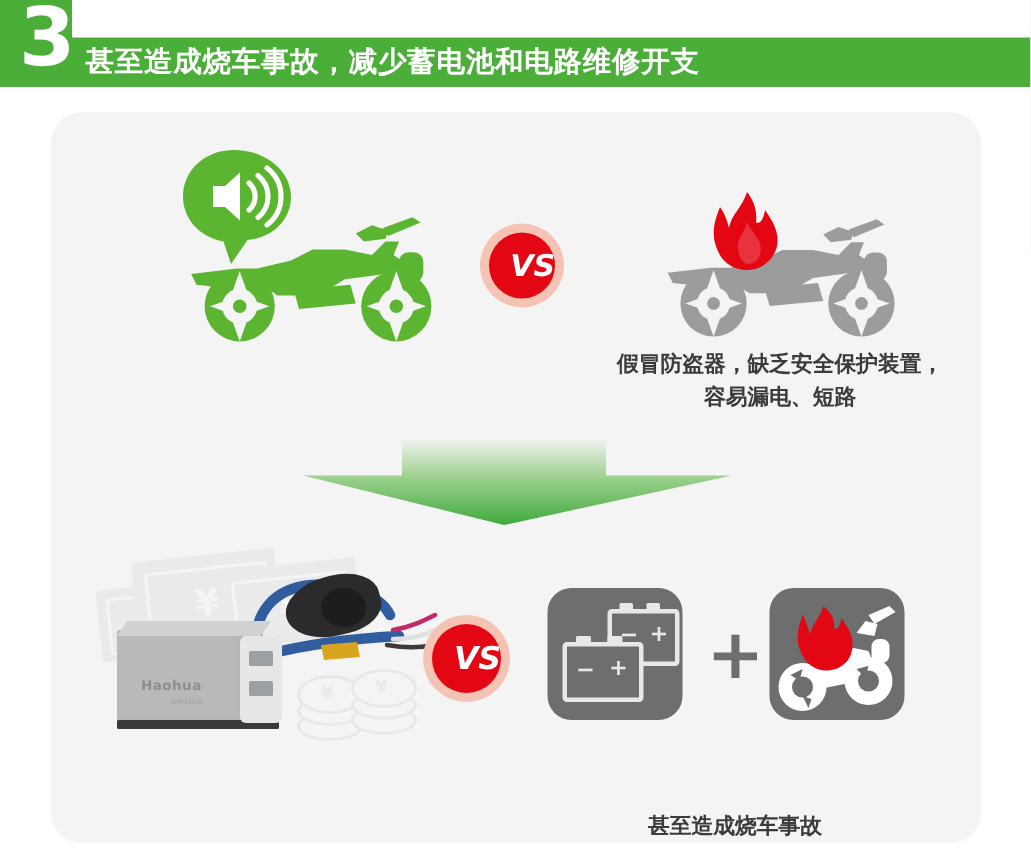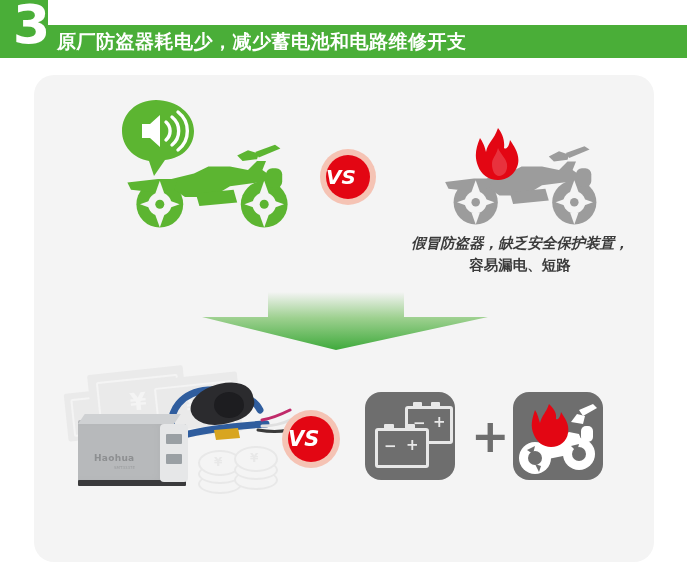--- a/index.html
+++ b/index.html
@@ -39,21 +39,21 @@
   
   .cap{
     position:absolute;text-align:center;color:#3b3b3b;
     font-size:14.5px;line-height:22px;font-weight:bold;white-space:nowrap;
   }
 
   
   .vs{
     position:absolute;border-radius:50%;
     background:#e30613;
-    display:flex;align-items:center;justify-content:flex-start;
+    display:flex;align-items:center;justify-content:flex-end;
     color:#ffffff;font-weight:bold;font-style:italic;
     box-shadow:0 0 0 6px #f5c3b4;
   }
 
   
   .arrow-wrap{position:absolute;}
 
   
   .tile{
     position:absolute;background:#6e6e6e;border-radius:16px;
@@ -98,21 +98,21 @@
   .horn2{position:absolute;background:#1d1d20;border-radius:50%;}
 </style>
 </head>
 <body>
 
 <div id="stage">
 
   <div class="hdr-badge-block"></div>
   <div class="hdr-bar"></div>
   <div class="hdr-num">3</div>
-  <div class="hdr-title">原厂防盗器耗电少，减少蓄电池和电路维修开支</div>
+  <div class="hdr-title">甚至造成烧车事故，减少蓄电池和电路维修开支</div>
 
   <div class="panel"></div>
 
   <div style="position:absolute;left:120px;top:98px;width:180px;height:125px;">
 
     <svg width="90" height="80" viewBox="0 0 90 80" style="position:absolute;left:0;top:0;">
       <path d="M36 2 C16 2 2 16 2 33 C2 48 13 60 29 63 L34 78 L45 62 C64 60 74 47 74 33 C74 16 57 2 36 2 Z" fill="#5cb531"></path>
       <path d="M22 26 L30 26 L40 17 L40 49 L30 40 L22 40 Z" fill="#ffffff"></path>
       <path d="M46 24 A12 12 0 0 1 46 42" stroke="#ffffff" stroke-width="3.4" fill="none" stroke-linecap="round"></path>
       <path d="M52 19 A18 18 0 0 1 52 47" stroke="#ffffff" stroke-width="3.4" fill="none" stroke-linecap="round"></path>
@@ -182,21 +182,21 @@
         <circle cx="42" cy="68" r="5"></circle>
         <circle cx="158" cy="68" r="5"></circle>
       </g>
     </svg>
     <svg width="52" height="58" viewBox="0 0 52 58" style="position:absolute;left:32px;top:-2px;">
       <path d="M26 0 C22 12 16 14 14 24 C12 16 10 13 8 10 C4 20 2 28 6 38 C9 46 16 52 26 52 C36 52 44 45 46 36 C48 26 42 18 38 12 C37 19 34 22 32 20 C33 12 30 5 26 0 Z" fill="#e30613"></path>
       <path d="M26 20 C24 28 20 30 20 36 C20 43 23 48 27 48 C32 48 36 43 35 36 C34 30 29 27 26 20 Z" fill="#ffffff" opacity="0.18"></path>
     </svg>
   </div>
 
-  <div class="cap" style="left:370px;top:232px;width:300px;font-style:italic;">假冒防盗器，缺乏安全保护装置，</div>
+  <div class="cap" style="left:370px;top:232px;width:300px;">假冒防盗器，缺乏安全保护装置，</div>
   <div class="cap" style="left:370px;top:254px;width:300px;text-align:center;">容易漏电、短路</div>
 
   <div class="arrow-wrap" style="left:200px;top:292px;width:290px;height:60px;">
     <svg width="290" height="60" viewBox="0 0 290 60">
       <defs>
         <linearGradient id="agrad" x1="0" y1="0" x2="0" y2="1">
           <stop offset="0%" stop-color="#f4f4f4"></stop>
           <stop offset="45%" stop-color="#9dd08f"></stop>
           <stop offset="100%" stop-color="#3faa3c"></stop>
         </linearGradient>
@@ -294,14 +294,15 @@
         <circle cx="22" cy="66" r="7"></circle>
         <circle cx="66" cy="62" r="7"></circle>
         <path d="M14 58 L22 54 L20 62 Z"></path>
         <path d="M28 74 L22 72 L26 80 Z"></path>
         <path d="M58 54 L66 52 L64 60 Z"></path>
       </g>
       <path d="M36 12 C33 21 29 23 27 31 C25 24 24 21 22 18 C19 27 17 34 21 43 C24 50 30 55 38 55 C47 55 54 49 55 41 C57 32 51 25 48 20 C47 26 45 28 43 27 C44 20 40 16 36 12 Z" fill="#e30613"></path>
     </svg>
   </div>
 
+  <div class="cap" style="left:340px;top:540px;width:300px;">甚至造成烧车事故</div>
 
 </div>
 
 </body></html>

